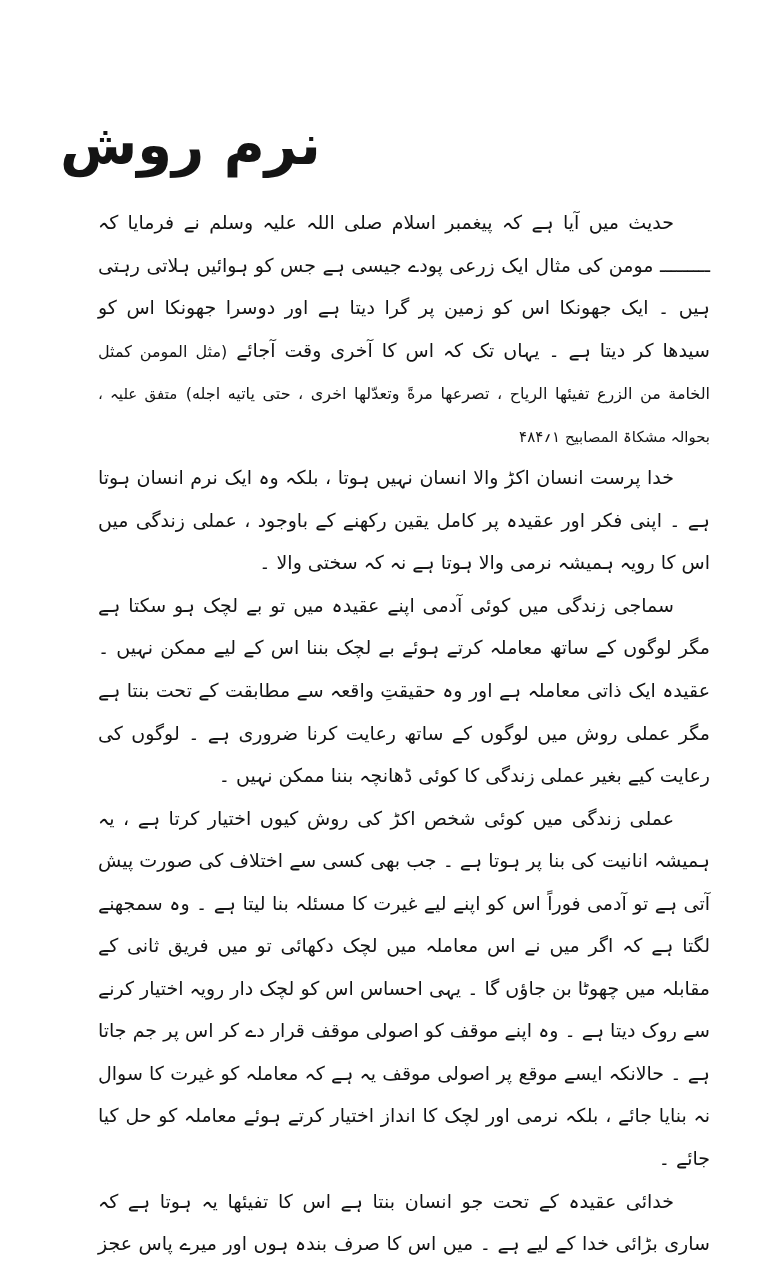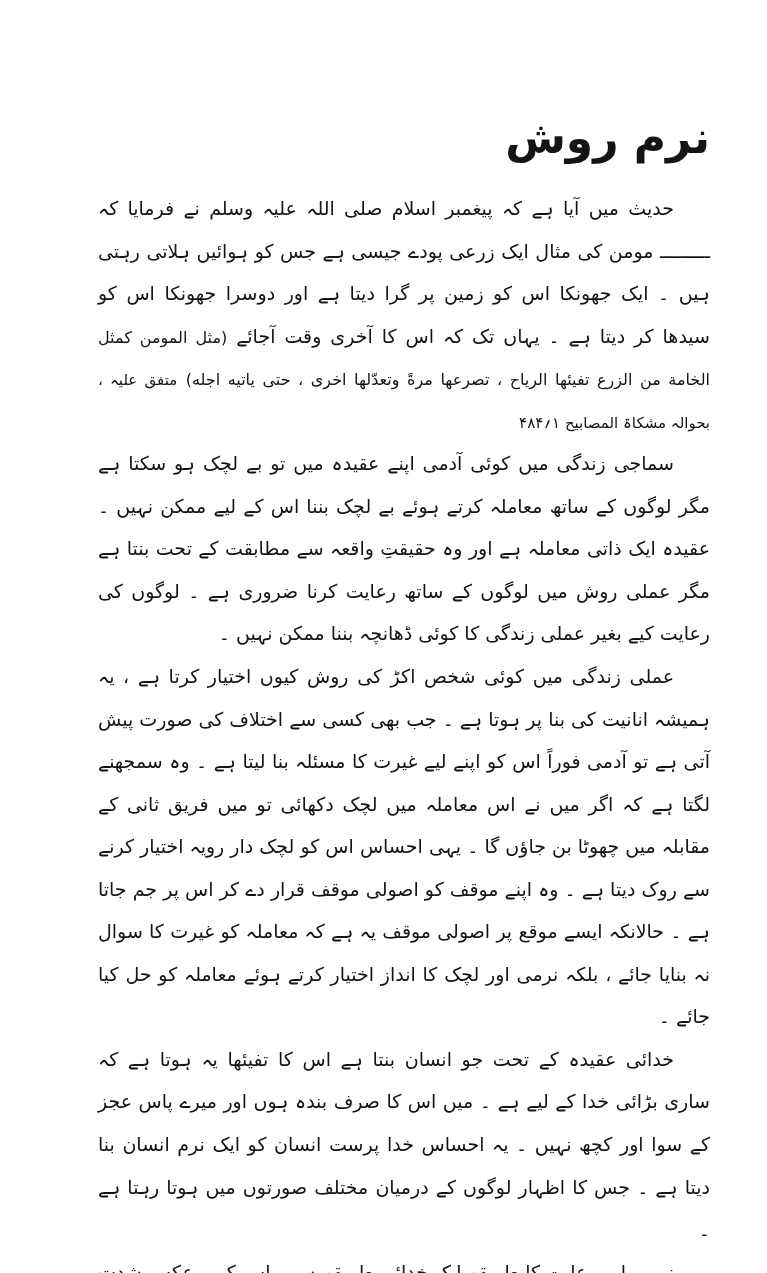--- a/index.html
+++ b/index.html
@@ -15,23 +15,23 @@
     color: #141414;
   }
   .page {
     box-sizing: border-box;
     width: 767px;
     height: 1273px;
     padding: 112px 57px 0 60px;
     background: #ffffff;
   }
   .title {
-    font-size: 44px;
+    font-size: 56px;
     font-weight: 700;
-    text-align: right;
+    text-align: left;
     margin: 0 0 24px 0;
     direction: rtl;
     letter-spacing: 1px;
   }
   .content {
     direction: rtl;
     text-align: justify;
     font-size: 19px;
     line-height: 2.24;
   }
@@ -58,20 +58,21 @@
   <h1 class="title">نرم روش</h1>
 
   <div class="content">
 
     <p class="para indent">
       <span>حدیث میں آیا ہے کہ پیغمبر اسلام صلی اللہ علیہ وسلم نے فرمایا کہ ـــــــــ مومن کی مثال ایک زرعی پودے جیسی ہے جس کو ہوائیں ہلاتی رہتی ہیں ۔ ایک جھونکا اس کو زمین پر گرا دیتا ہے اور دوسرا جھونکا اس کو سیدھا کر دیتا ہے ۔ یہاں تک کہ اس کا آخری وقت آجائے</span>
       <span class="arabic-quote">(مثل المومن کمثل الخامة من الزرع تفیئها الریاح ، تصرعها مرةً وتعدّلها اخری ، حتی یاتیه اجله)</span>
       <span class="reference">متفق علیہ ، بحوالہ مشکاۃ المصابیح ۱؍۴۸۴</span>
     </p>
 
+    <p class="para indent">خدا پرست انسان اکڑ والا انسان نہیں ہوتا ، بلکہ وہ ایک نرم انسان ہوتا ہے ۔ اپنی فکر اور عقیدہ پر کامل یقین رکھنے کے باوجود ، عملی زندگی میں اس کا رویہ ہمیشہ نرمی والا ہوتا ہے نہ کہ سختی والا ۔</p>
 
     <p class="para indent">سماجی زندگی میں کوئی آدمی اپنے عقیدہ میں تو بے لچک ہو سکتا ہے مگر لوگوں کے ساتھ معاملہ کرتے ہوئے بے لچک بننا اس کے لیے ممکن نہیں ۔ عقیدہ ایک ذاتی معاملہ ہے اور وہ حقیقتِ واقعہ سے مطابقت کے تحت بنتا ہے مگر عملی روش میں لوگوں کے ساتھ رعایت کرنا ضروری ہے ۔ لوگوں کی رعایت کیے بغیر عملی زندگی کا کوئی ڈھانچہ بننا ممکن نہیں ۔</p>
 
     <p class="para indent">عملی زندگی میں کوئی شخص اکڑ کی روش کیوں اختیار کرتا ہے ، یہ ہمیشہ انانیت کی بنا پر ہوتا ہے ۔ جب بھی کسی سے اختلاف کی صورت پیش آتی ہے تو آدمی فوراً اس کو اپنے لیے غیرت کا مسئلہ بنا لیتا ہے ۔ وہ سمجھنے لگتا ہے کہ اگر میں نے اس معاملہ میں لچک دکھائی تو میں فریق ثانی کے مقابلہ میں چھوٹا بن جاؤں گا ۔ یہی احساس اس کو لچک دار رویہ اختیار کرنے سے روک دیتا ہے ۔ وہ اپنے موقف کو اصولی موقف قرار دے کر اس پر جم جاتا ہے ۔ حالانکہ ایسے موقع پر اصولی موقف یہ ہے کہ معاملہ کو غیرت کا سوال نہ بنایا جائے ، بلکہ نرمی اور لچک کا انداز اختیار کرتے ہوئے معاملہ کو حل کیا جائے ۔</p>
 
     <p class="para indent">خدائی عقیدہ کے تحت جو انسان بنتا ہے اس کا تفیئها یہ ہوتا ہے کہ ساری بڑائی خدا کے لیے ہے ۔ میں اس کا صرف بندہ ہوں اور میرے پاس عجز کے سوا اور کچھ نہیں ۔ یہ احساس خدا پرست انسان کو ایک نرم انسان بنا دیتا ہے ۔ جس کا اظہار لوگوں کے درمیان مختلف صورتوں میں ہوتا رہتا ہے ۔</p>
 
     <p class="para indent">نرمی اور رعایت کا طریقہ ایک خدائی طریقہ ہے ۔ اس کے برعکس شدت اور کڑے پن کا طریقہ سراسر غیر خدائی طریقہ ۔</p>
 
   </div>

